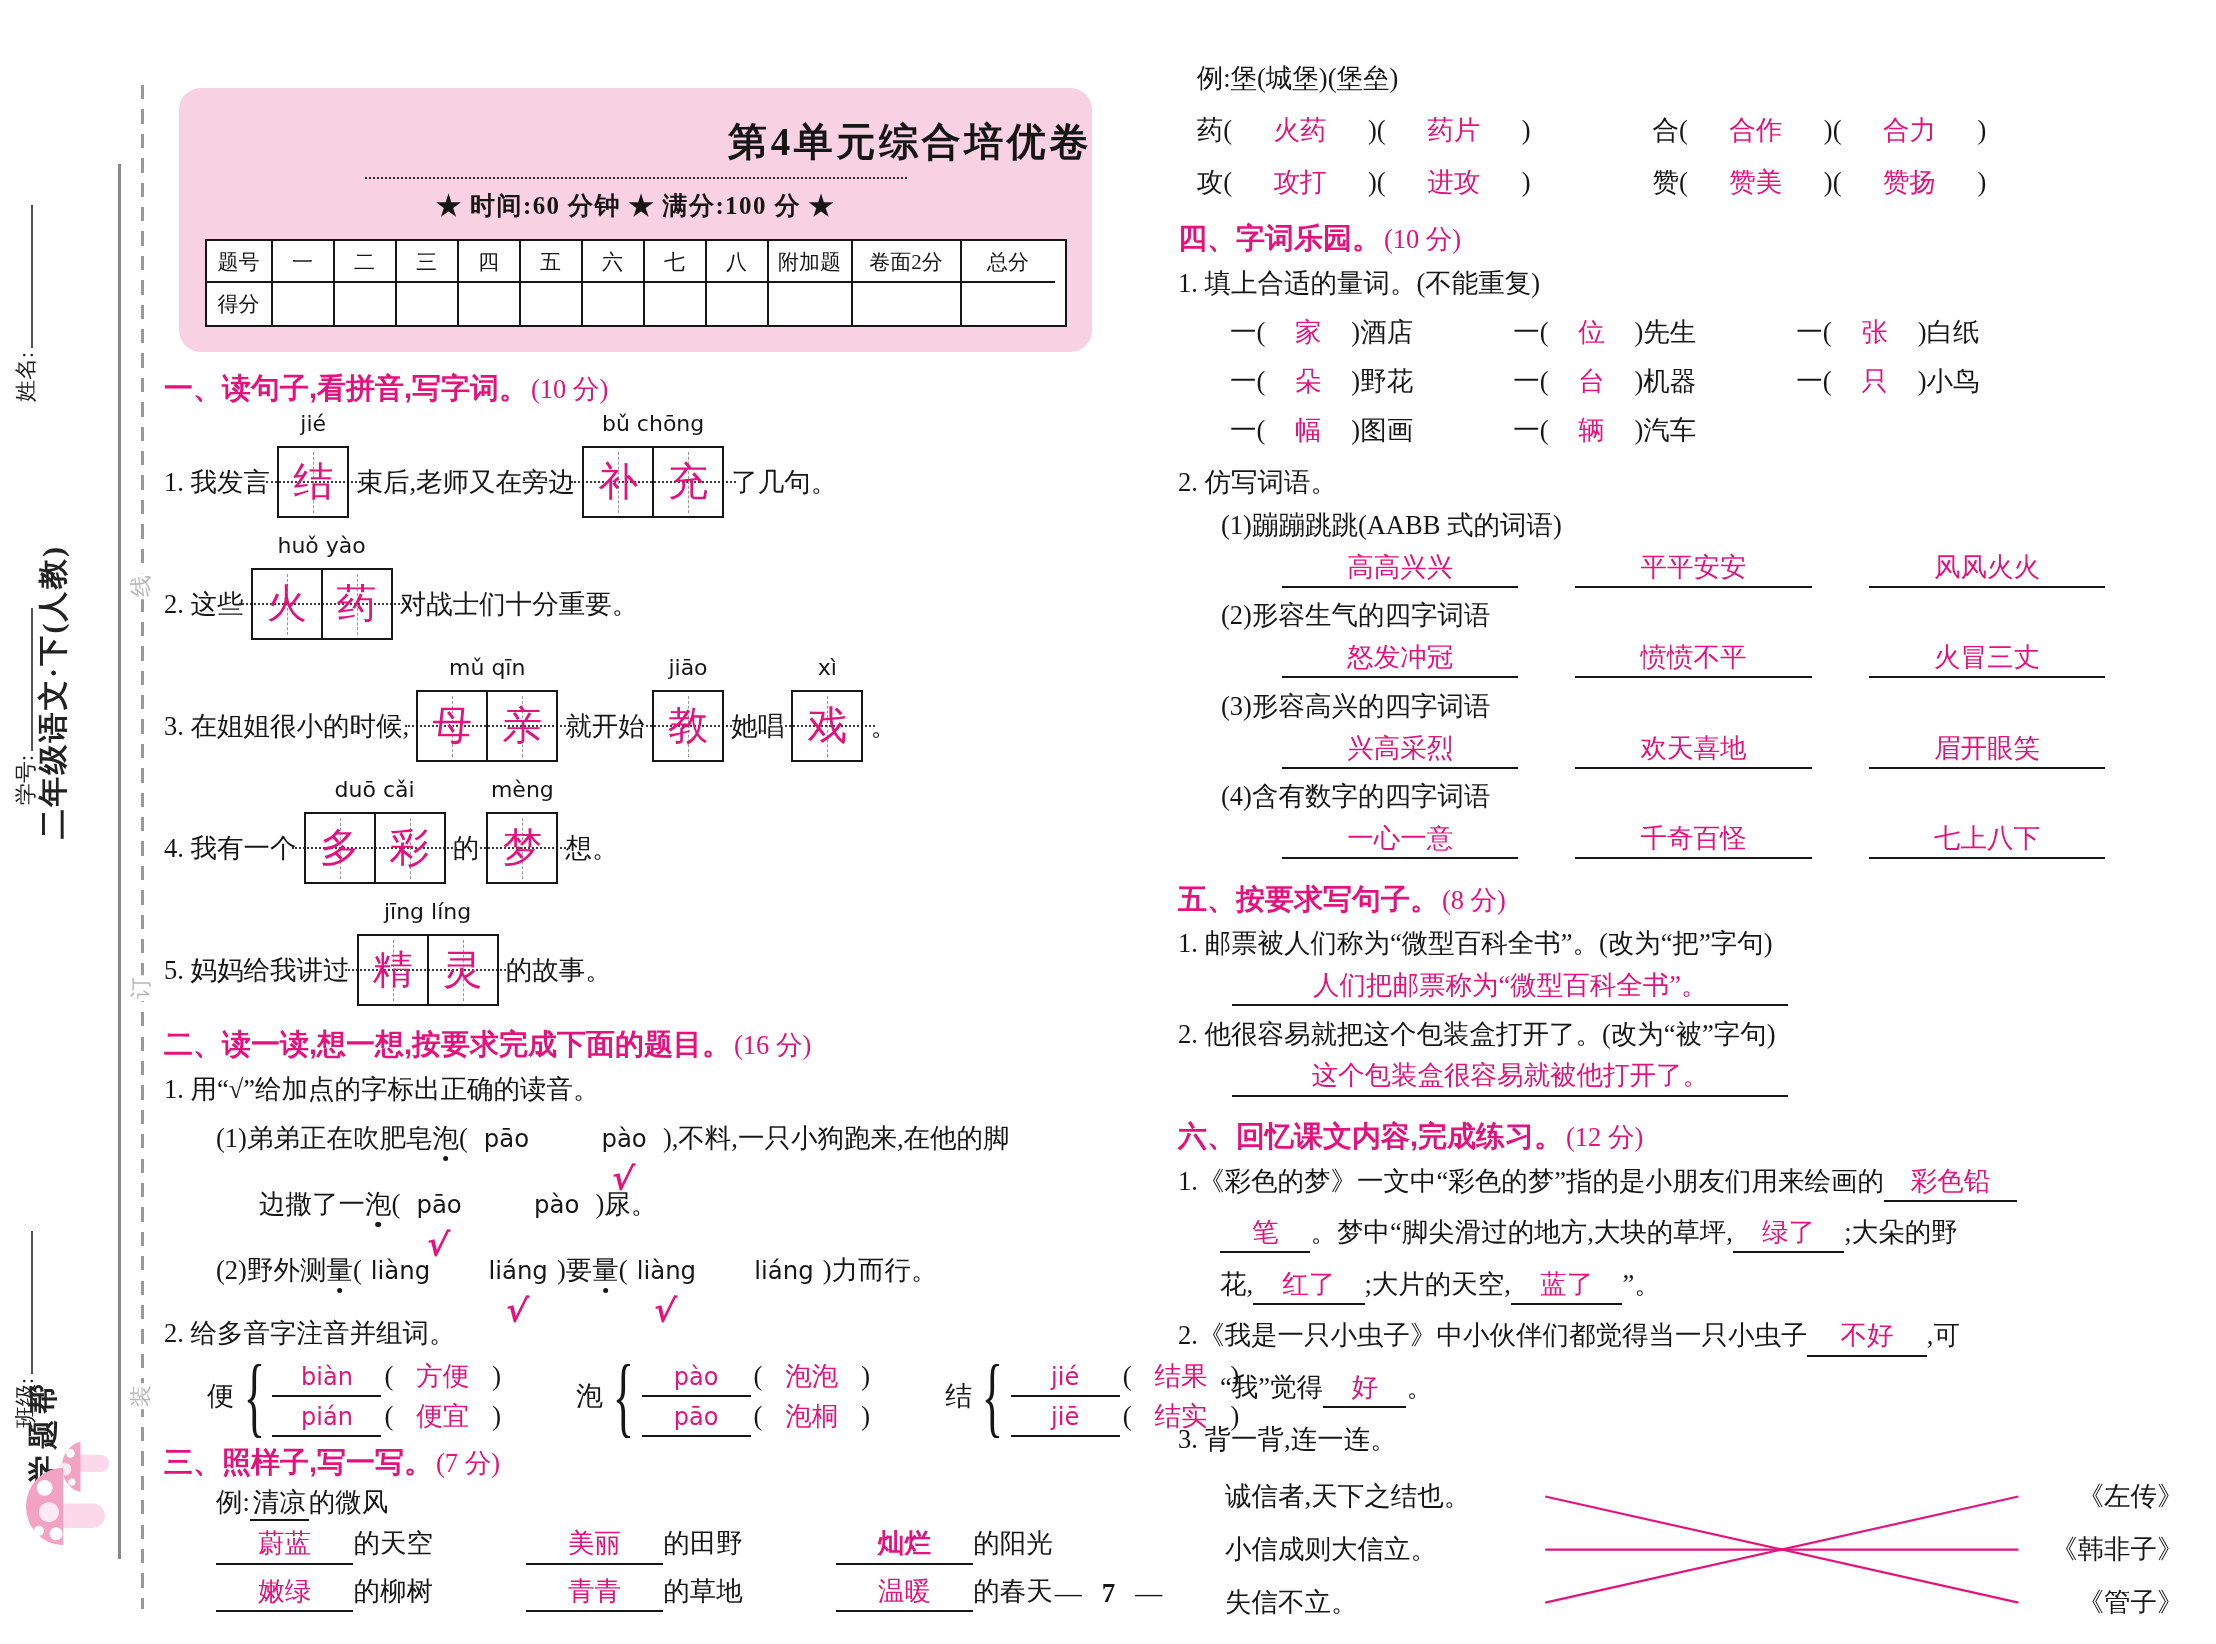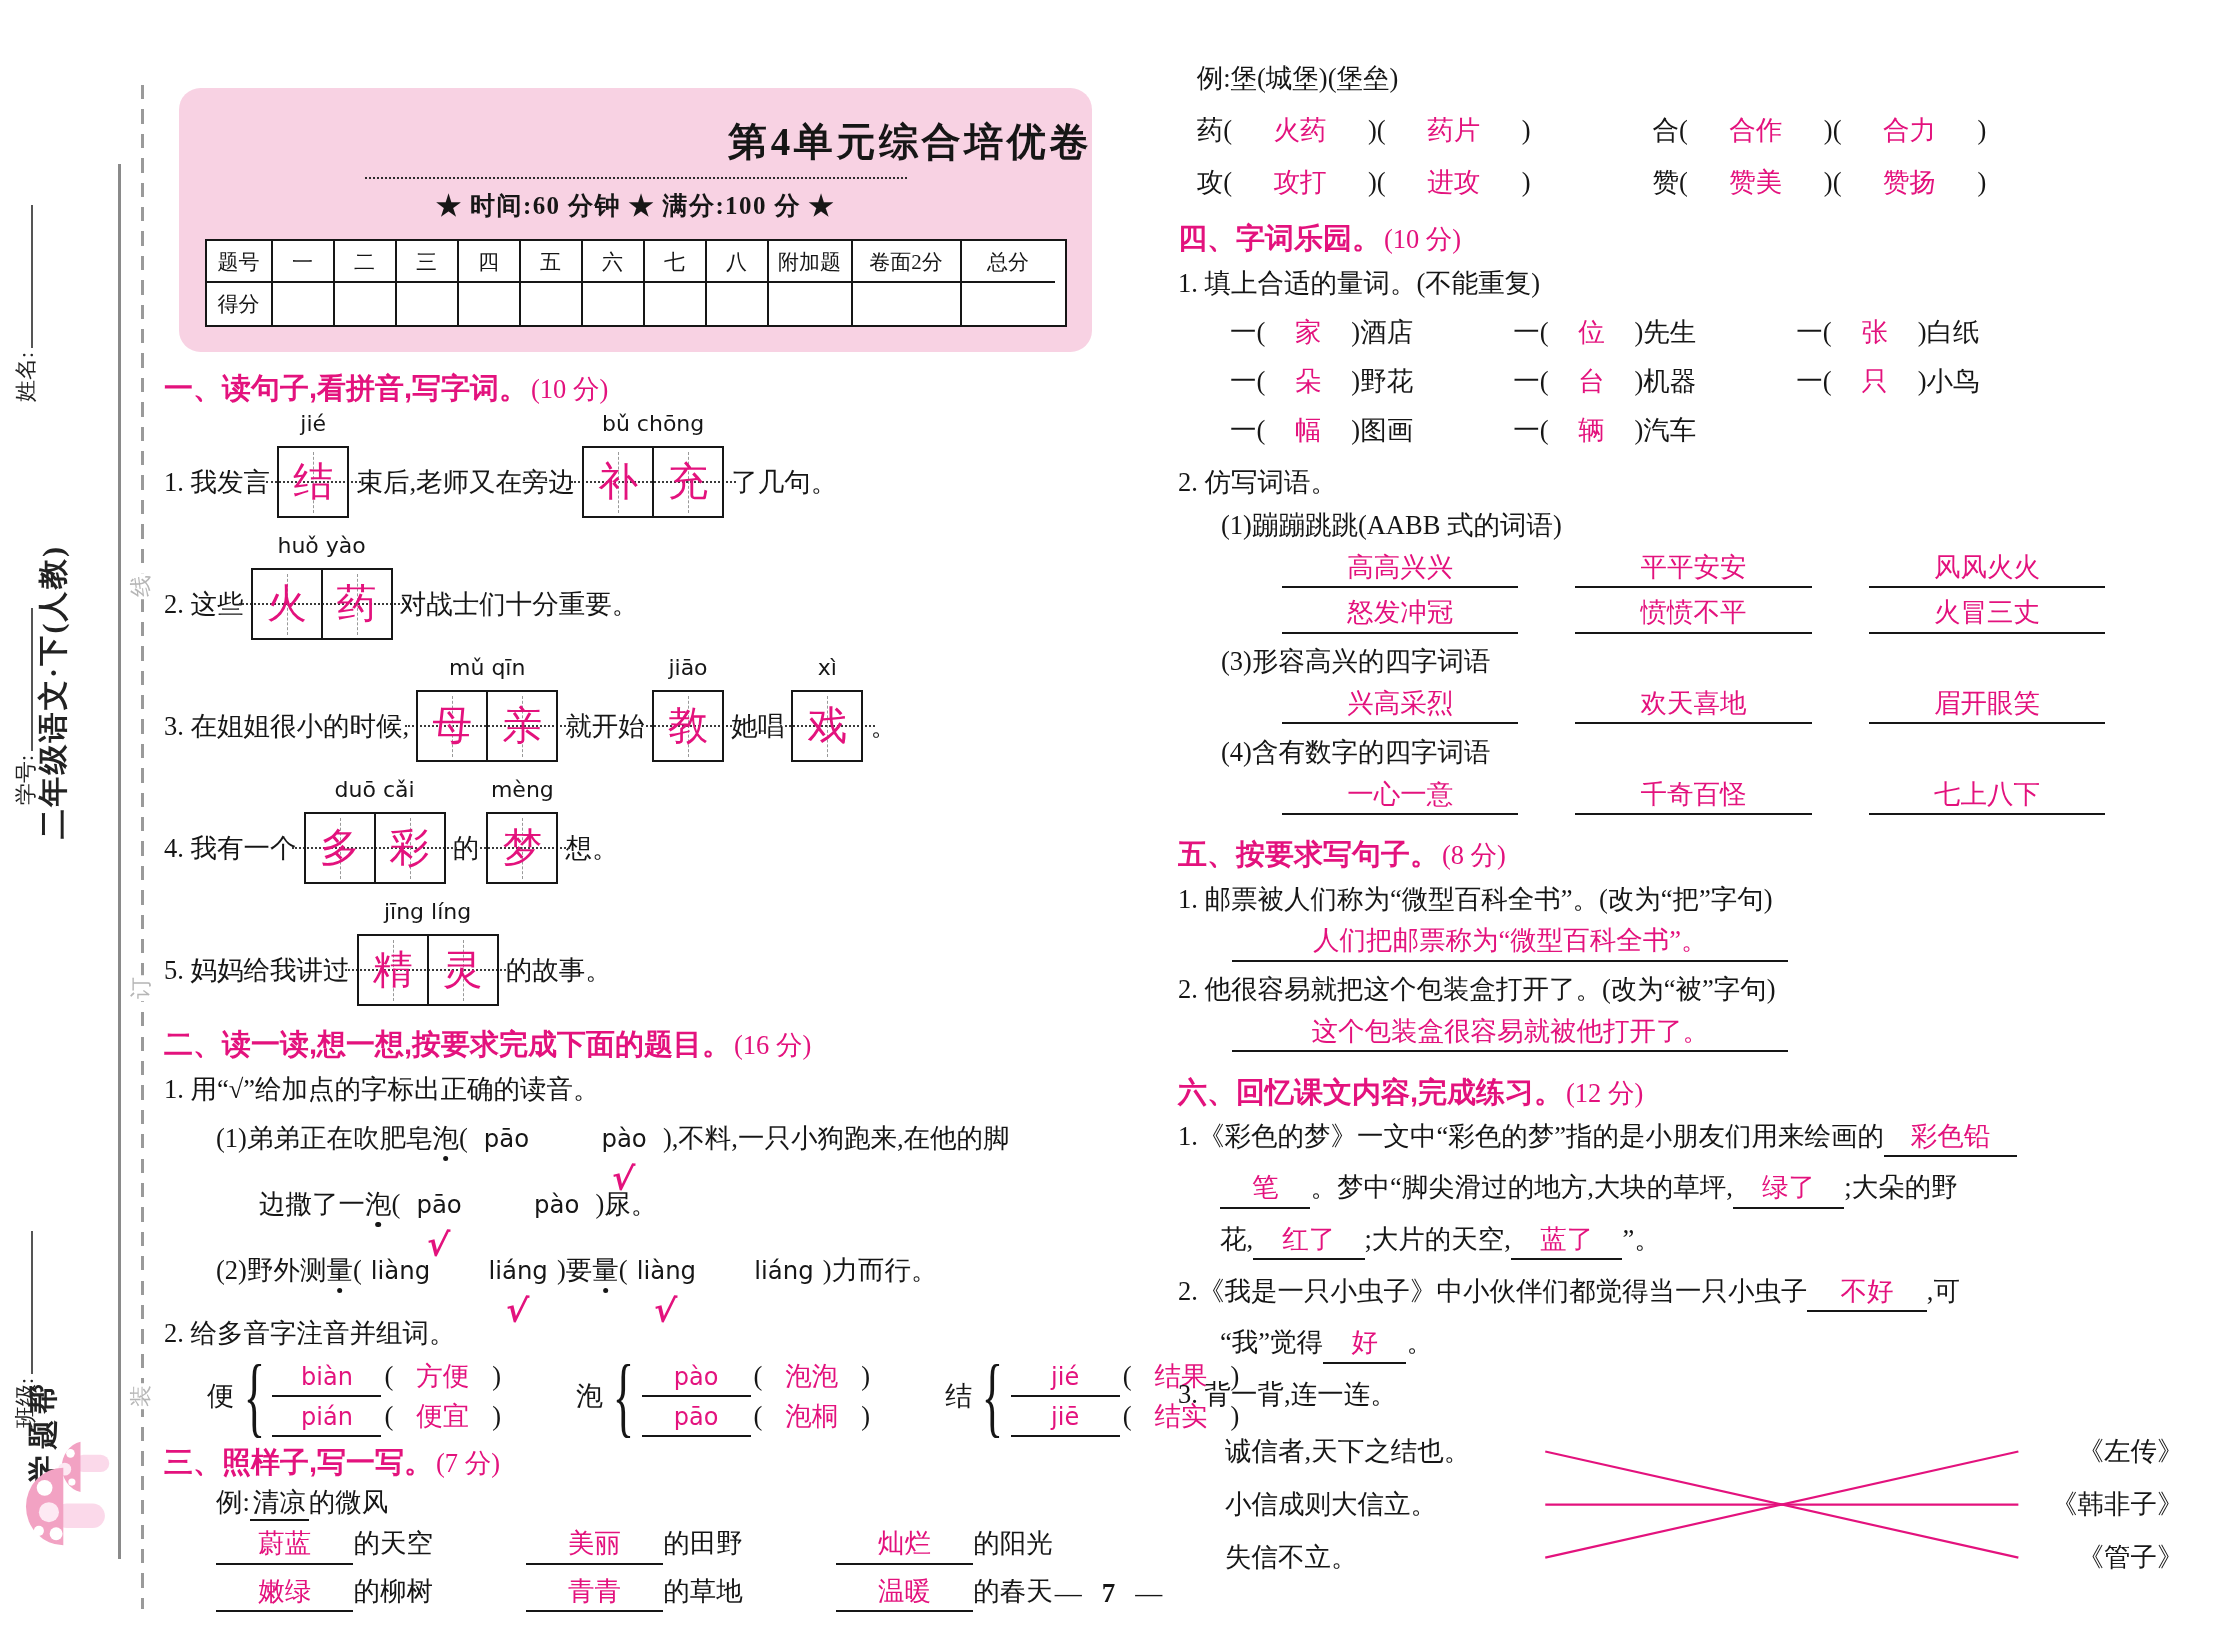--- a/index.html
+++ b/index.html
@@ -342,37 +342,38 @@
             <span class="seg-t">(</span>
             <span class="pword">结实</span>
             <span class="seg-t">)</span>
           </span>
       </span>
     </div>
   </div>
 
   <div class="sec-head m14"><span class="sh-main">三、照样子,写一写。</span><span class="sh-score">(7 分)</span></div>
   <div class="line m8 ind1"><span class="seg-t">例:</span><span class="seg-tu">清凉</span><span class="seg-t">的微风</span></div>
-  <div class="line m12 ind1"><span class="seg-u" style="min-width: 126px;">蔚蓝</span><span class="seg-t">的天空</span><span class="seg-cg"></span><span class="seg-u" style="min-width: 126px;">美丽</span><span class="seg-t">的田野</span><span class="seg-cg"></span><span class="seg-u" style="min-width: 126px;">灿烂</span><span class="seg-t">的阳光</span></div>
+  <div class="line m12 ind1"><span class="seg-u" style="min-width: 126px;">蔚蓝</span><span class="seg-t">的天空</span><span class="seg-cg"></span><span class="seg-u" style="min-width: 126px;">美丽</span><span class="seg-t">的田野</span><span class="seg-cg"></span><span class="seg-u" style="min-width: 126px; font-weight: bold;">灿烂</span><span class="seg-t">的阳光</span></div>
   <div class="line m14 ind1"><span class="seg-u" style="min-width: 126px;">嫩绿</span><span class="seg-t">的柳树</span><span class="seg-cg"></span><span class="seg-u" style="min-width: 126px;">青青</span><span class="seg-t">的草地</span><span class="seg-cg"></span><span class="seg-u" style="min-width: 126px;">温暖</span><span class="seg-t">的春天</span></div>
 </div>
 
 <div class="col-right">
   <div class="line rind1">例:堡(城堡)(堡垒)</div>
   <div class="line m26 rind1"><span class="seg-t">药(</span><span class="seg-a" style="min-width: 136px;">火药</span><span class="seg-t">)(</span><span class="seg-a" style="min-width: 136px;">药片</span><span class="seg-t">)</span><span class="seg-cg2"></span><span class="seg-t">合(</span><span class="seg-a" style="min-width: 136px;">合作</span><span class="seg-t">)(</span><span class="seg-a" style="min-width: 136px;">合力</span><span class="seg-t">)</span></div>
   <div class="line m26 rind1"><span class="seg-t">攻(</span><span class="seg-a" style="min-width: 136px;">攻打</span><span class="seg-t">)(</span><span class="seg-a" style="min-width: 136px;">进攻</span><span class="seg-t">)</span><span class="seg-cg2"></span><span class="seg-t">赞(</span><span class="seg-a" style="min-width: 136px;">赞美</span><span class="seg-t">)(</span><span class="seg-a" style="min-width: 136px;">赞扬</span><span class="seg-t">)</span></div>
 
   <div class="sec-head m30"><span class="sh-main">四、字词乐园。</span><span class="sh-score">(10 分)</span></div>
   <div class="line m14">1. 填上合适的量词。(不能重复)</div>
   <div class="line m22 rind4"><span class="seg-t">一(</span><span class="seg-a" style="min-width: 86px;">家</span><span class="seg-t">)酒店</span><span class="seg-cg3"></span><span class="seg-t">一(</span><span class="seg-a" style="min-width: 86px;">位</span><span class="seg-t">)先生</span><span class="seg-cg3"></span><span class="seg-t">一(</span><span class="seg-a" style="min-width: 86px;">张</span><span class="seg-t">)白纸</span></div>
   <div class="line m22 rind4"><span class="seg-t">一(</span><span class="seg-a" style="min-width: 86px;">朵</span><span class="seg-t">)野花</span><span class="seg-cg3"></span><span class="seg-t">一(</span><span class="seg-a" style="min-width: 86px;">台</span><span class="seg-t">)机器</span><span class="seg-cg3"></span><span class="seg-t">一(</span><span class="seg-a" style="min-width: 86px;">只</span><span class="seg-t">)小鸟</span></div>
   <div class="line m22 rind4"><span class="seg-t">一(</span><span class="seg-a" style="min-width: 86px;">幅</span><span class="seg-t">)图画</span><span class="seg-cg3"></span><span class="seg-t">一(</span><span class="seg-a" style="min-width: 86px;">辆</span><span class="seg-t">)汽车</span></div>
   <div class="line m26">2. 仿写词语。</div>
   <div class="line m14 rind2">(1)蹦蹦跳跳(AABB 式的词语)</div>
   <div class="line m12 rind3"><span class="seg-u" style="min-width: 225px;">高高兴兴</span><span class="seg-g2"></span><span class="seg-u" style="min-width: 225px;">平平安安</span><span class="seg-g2"></span><span class="seg-u" style="min-width: 225px;">风风火火</span></div>
+  <div class="line m16 rind2">(2)形容生气的四字词语</div>
   <div class="line m12 rind3"><span class="seg-u" style="min-width: 225px;">怒发冲冠</span><span class="seg-g2"></span><span class="seg-u" style="min-width: 225px;">愤愤不平</span><span class="seg-g2"></span><span class="seg-u" style="min-width: 225px;">火冒三丈</span></div>
   <div class="line m16 rind2">(3)形容高兴的四字词语</div>
   <div class="line m12 rind3"><span class="seg-u" style="min-width: 225px;">兴高采烈</span><span class="seg-g2"></span><span class="seg-u" style="min-width: 225px;">欢天喜地</span><span class="seg-g2"></span><span class="seg-u" style="min-width: 225px;">眉开眼笑</span></div>
   <div class="line m16 rind2">(4)含有数字的四字词语</div>
   <div class="line m12 rind3"><span class="seg-u" style="min-width: 225px;">一心一意</span><span class="seg-g2"></span><span class="seg-u" style="min-width: 225px;">千奇百怪</span><span class="seg-g2"></span><span class="seg-u" style="min-width: 225px;">七上八下</span></div>
 
   <div class="sec-head m30"><span class="sh-main">五、按要求写句子。</span><span class="sh-score">(8 分)</span></div>
   <div class="line m14">1. 邮票被人们称为“微型百科全书”。(改为“把”字句)</div>
   <div class="line m12 rind6"><span class="seg-u" style="min-width: 545px; font-family: Liberation Serif, serif;">人们把邮票称为“微型百科全书”。</span></div>
   <div class="line m16">2. 他很容易就把这个包装盒打开了。(改为“被”字句)</div>

